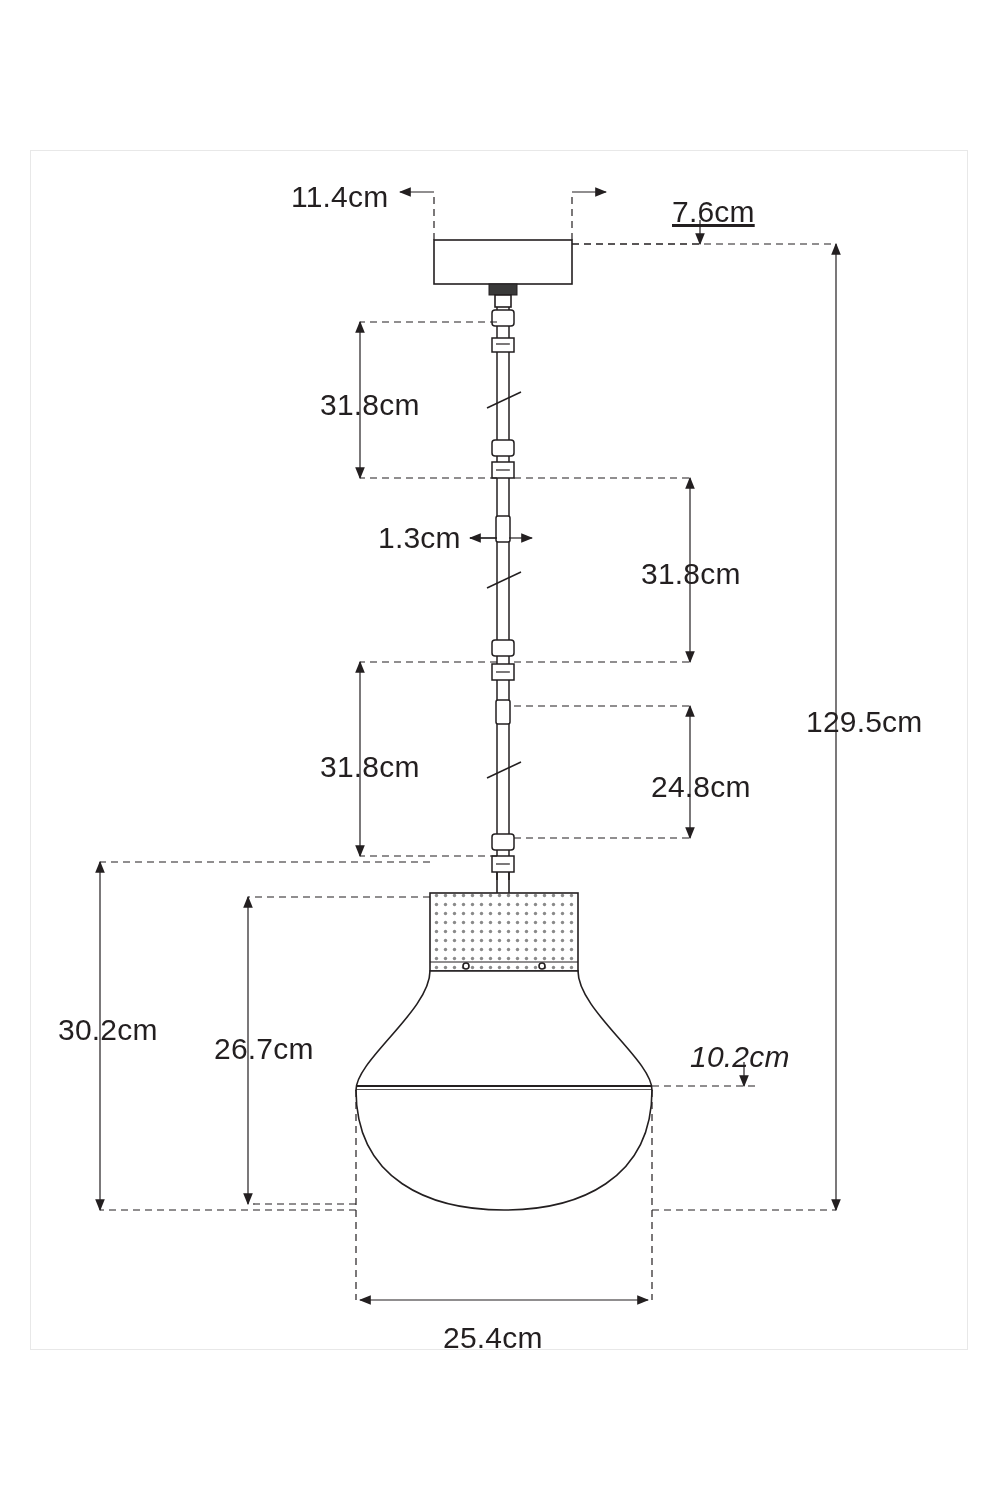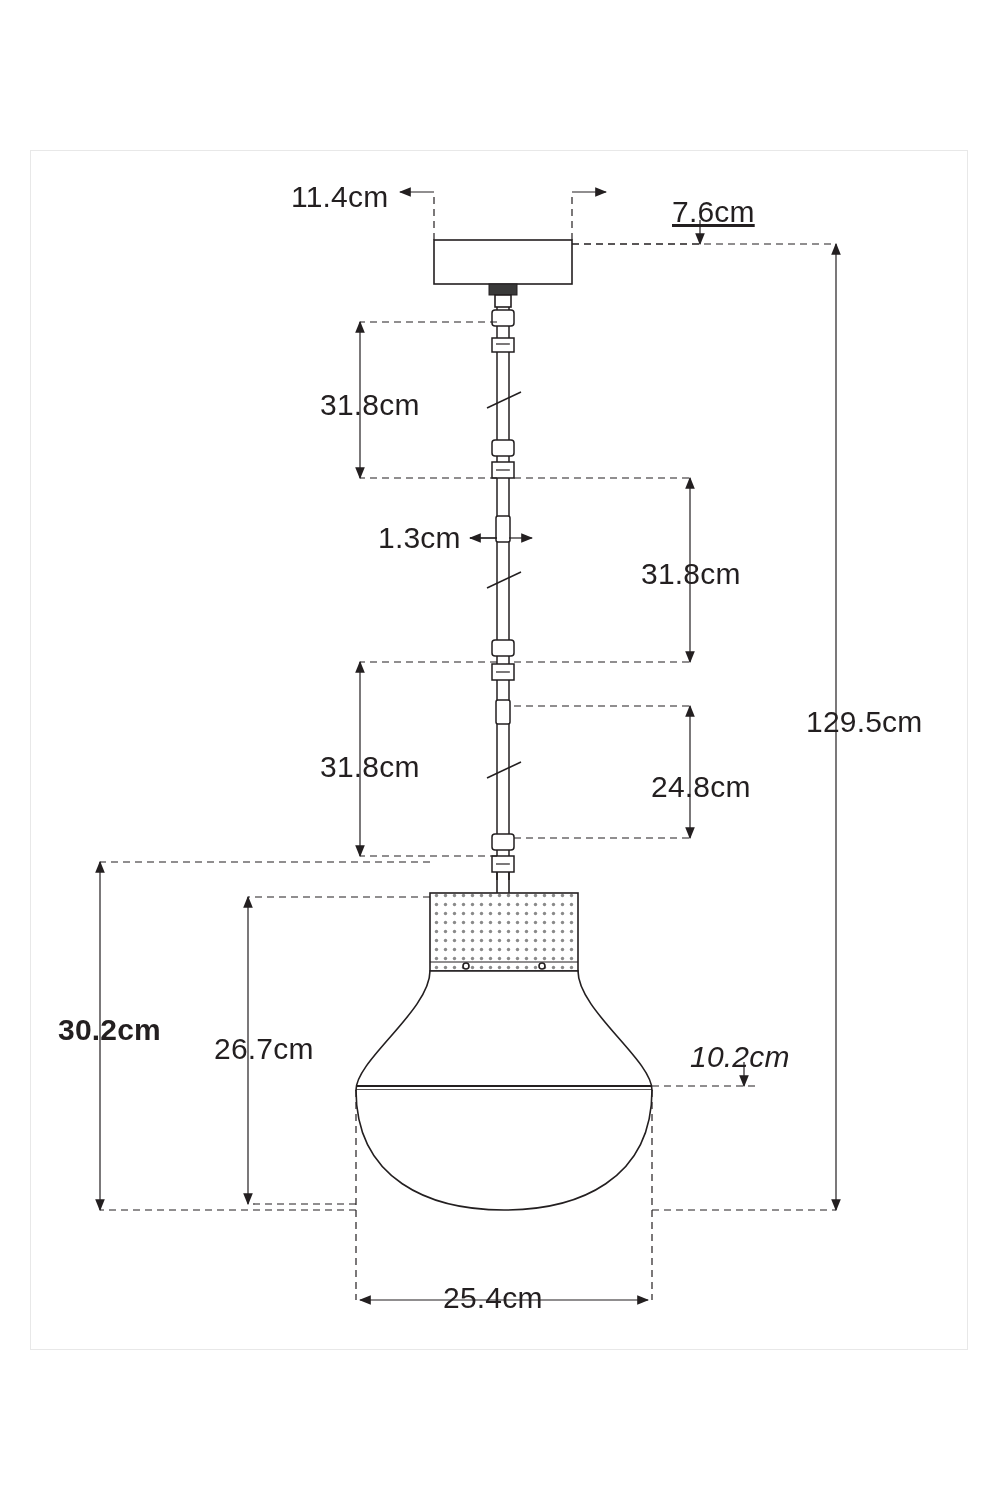--- a/index.html
+++ b/index.html
@@ -169,17 +169,17 @@
   </svg>
 
   <div class="dim-label" style="left:291px; top:180px;">11.4cm</div>
   <div class="dim-label" style="left:672px; top:195px;text-decoration:underline;">7.6cm</div>
   <div class="dim-label" style="left:320px; top:388px;">31.8cm</div>
   <div class="dim-label" style="left:378px; top:521px;">1.3cm</div>
   <div class="dim-label" style="left:641px; top:557px;">31.8cm</div>
   <div class="dim-label" style="left:320px; top:750px;">31.8cm</div>
   <div class="dim-label" style="left:651px; top:742px;margin-top:28px;">24.8cm</div>
   <div class="dim-label" style="left:806px; top:705px;">129.5cm</div>
-  <div class="dim-label" style="left:58px;  top:1013px;font-weight:bold;">30.2cm</div>
+  <div class="dim-label" style="left:58px;  top:1013px;">30.2cm</div>
   <div class="dim-label" style="left:214px; top:1032px;">26.7cm</div>
   <div class="dim-label" style="left:690px; top:1040px;font-style:italic;">10.2cm</div>
-  <div class="dim-label" style="left:443px; top:1281px;">25.4cm</div>
+  <div class="dim-label" style="left:443px; top:1321px;">25.4cm</div>
 </div>
 
 </body></html>

